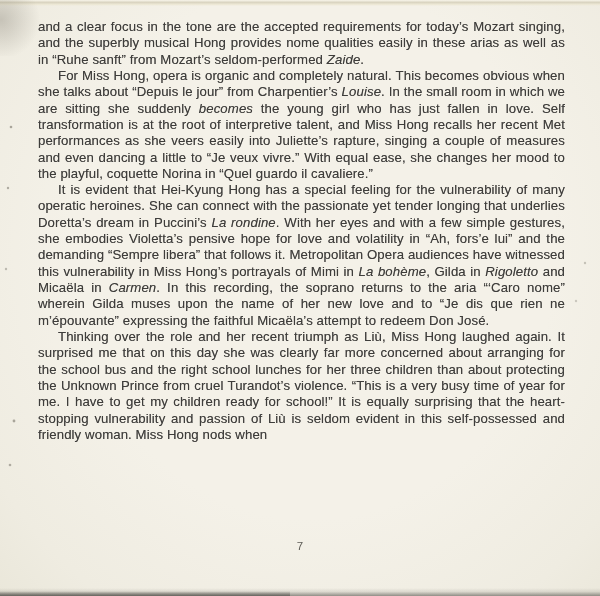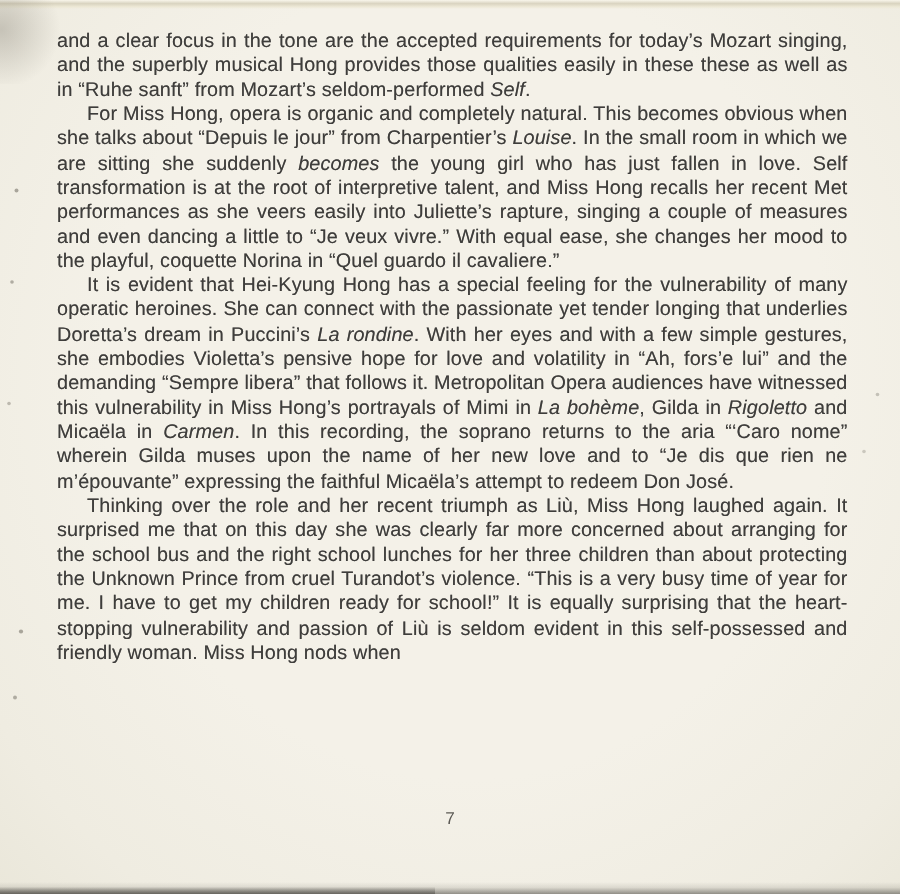--- a/index.html
+++ b/index.html
@@ -76,21 +76,21 @@
 </style>
 </head>
 <body>
 
 <div class="page">
   <div class="edge-top"></div>
   <div class="corner-smudge"></div>
   <div class="specks"></div>
 
   <div class="text-column">
-      <p class=""><span>and a clear focus in the tone are the accepted requirements for today’s Mozart singing, and the superbly musical Hong provides those qualities easily in these these as well as in “Ruhe sanft” from Mozart’s seldom-performed </span><em>Self</em><span>.</span></p>
+      <p class=""><span>and a clear focus in the tone are the accepted requirements for today’s Mozart singing, and the superbly musical Hong provides nome qualities easily in these arias as well as in “Ruhe sanft” from Mozart’s seldom-performed </span><em>Zaide</em><span>.</span></p>
       <p class="indent"><span>For Miss Hong, opera is organic and completely natural. This becomes obvious when she talks about “Depuis le jour” from Charpentier’s </span><em>Louise</em><span>. In the small room in which we are sitting she suddenly </span><em>becomes</em><span> the young girl who has just fallen in love. Self transformation is at the root of interpretive talent, and Miss Hong recalls her recent Met performances as she veers easily into Juliette’s rapture, singing a couple of measures and even dancing a little to “Je veux vivre.” With equal ease, she changes her mood to the playful, coquette Norina in “Quel guardo il cavaliere.”</span></p>
       <p class="indent"><span>It is evident that Hei-Kyung Hong has a special feeling for the vulnerability of many operatic heroines. She can connect with the passionate yet tender longing that underlies Doretta’s dream in Puccini’s </span><em>La rondine</em><span>. With her eyes and with a few simple gestures, she embodies Violetta’s pensive hope for love and volatility in “Ah, fors’e lui” and the demanding “Sempre libera” that follows it. Metropolitan Opera audiences have witnessed this vulnerability in Miss Hong’s portrayals of Mimi in </span><em>La bohème</em><span>, Gilda in </span><em>Rigoletto</em><span> and Micaëla in </span><em>Carmen</em><span>. In this recording, the soprano returns to the aria “‘Caro nome” wherein Gilda muses upon the name of her new love and to “Je dis que rien ne m’épouvante” expressing the faithful Micaëla’s attempt to redeem Don José.</span></p>
       <p class="indent"><span>Thinking over the role and her recent triumph as Liù, Miss Hong laughed again. It surprised me that on this day she was clearly far more concerned about arranging for the school bus and the right school lunches for her three children than about protecting the Unknown Prince from cruel Turandot’s violence. “This is a very busy time of year for me. I have to get my children ready for school!” It is equally surprising that the heart-stopping vulnerability and passion of Liù is seldom evident in this self-possessed and friendly woman. Miss Hong nods when</span></p>
     </div>
 
   <div class="page-number">7</div>
 
   <div class="edge-bottom"></div>
   <div class="edge-bottom-left"></div>
 </div>

